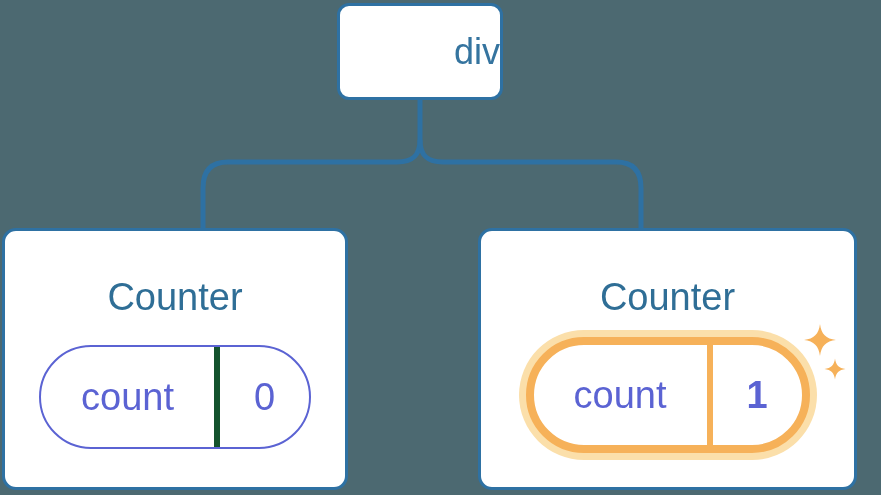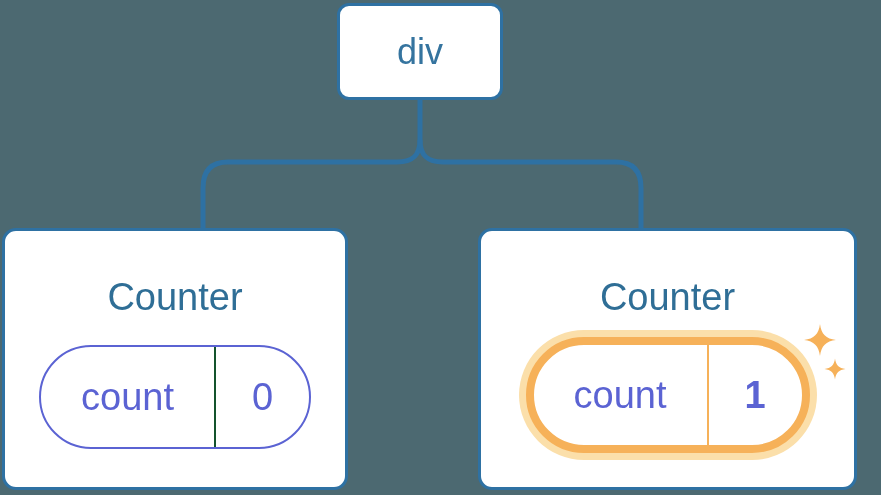--- a/index.html
+++ b/index.html
@@ -9,21 +9,21 @@
     background:#4C6971;
     font-family:"Liberation Sans", sans-serif;
     overflow:hidden;
   }
   .connectors{position:absolute;left:0;top:0;}
   .connectors path{stroke:#2E71A3;stroke-width:5;fill:none;}
   .node-root{
     position:absolute;left:337px;top:3px;width:166px;height:97px;
     box-sizing:border-box;
     background:#FFFFFF;border:3px solid #2E71A3;border-radius:12px;
-    display:flex;align-items:center;justify-content:center;
+    display:flex;align-items:center;justify-content:flex-end;
     font-size:36px;color:#35749F;
   }
   .card{
     position:absolute;top:228px;height:262px;
     box-sizing:border-box;
     background:#FFFFFF;border:3px solid #2E71A3;border-radius:14px;padding-left:48px;
   }
   .card-left{left:2px;width:346px;}
   .card-right{left:478px;width:379px;}
   .card-title{
@@ -34,21 +34,21 @@
   .pill{
     position:absolute;top:114px;left:50%;transform:translateX(-50%);
     box-sizing:content-box;
     width:268px;height:100px;
     background:#FFFFFF;
     border:2px solid #5B63D3;border-radius:60px;
     display:flex;
   }
   .pill-key-cell{
     width:173px;display:flex;align-items:center;justify-content:center;
-    border-right:2px solid #14532d;
+    border-right:6px solid #14532d;
     font-size:38px;color:#5B63D3;
   }
   .pill-value-cell{
     flex:1;display:flex;align-items:center;justify-content:center;
     font-size:38px;color:#5B63D3;
   }
   .pill.highlight{
     top:106px;
     border:8px solid #F6B159;
     box-shadow:0 0 0 7px #FBDFAA;

